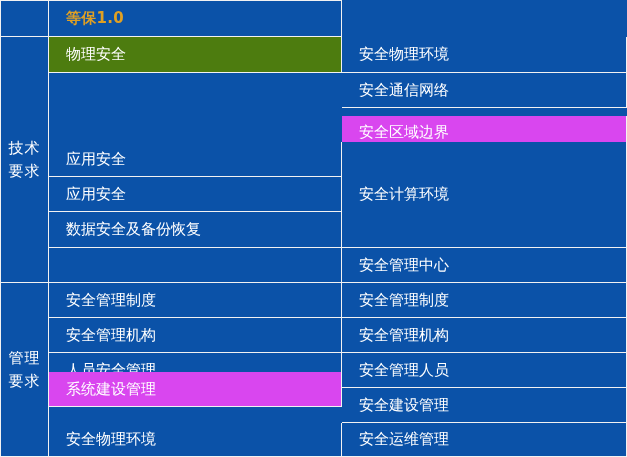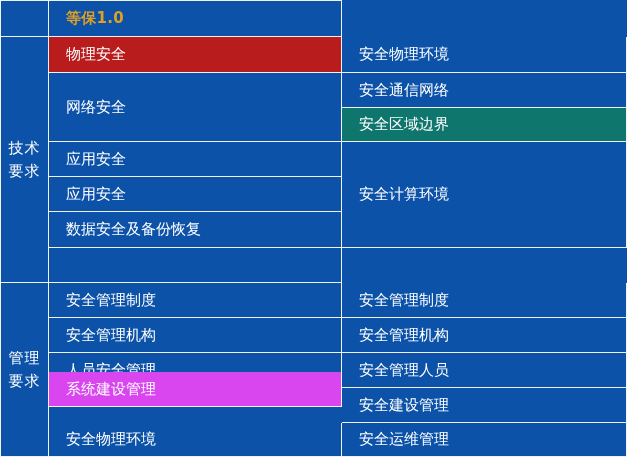--- a/index.html
+++ b/index.html
@@ -77,27 +77,24 @@
   <div class="cell bd-t bd-b bd-r left-pad header-cell" style="left: 49px; top: 0px; width: 293px; height: 37px; background: rgb(11, 82, 168); color: rgb(224, 160, 35);">
     <span>等保1.0</span>
   </div>
 
 
   <div class="cell bd-l bd-b bd-r rowlabel" style="left: 0px; top: 37px; width: 49px; height: 246px; background: rgb(11, 82, 168);">
     <span>技术</span>
     <span>要求</span>
   </div>
 
-  <div class="cell bd-b bd-r left-pad" style="left: 49px; top: 37px; width: 293px; height: 36px; background: #b91c1c;">
+  <div class="cell bd-b bd-r left-pad" style="left: 49px; top: 37px; width: 293px; height: 36px; background: #4d7c0f;">
     <span>物理安全</span>
   </div>
 
-  <div class="cell bd-b bd-r left-pad" style="left: 49px; top: 73px; width: 293px; height: 69px; background: rgb(11, 82, 168);">
-    <span>网络安全</span>
-  </div>
 
   <div class="cell bd-b bd-r left-pad" style="left: 49px; top: 142px; width: 293px; height: 35px; background: rgb(11, 82, 168);">
     <span>应用安全</span>
   </div>
 
   <div class="cell bd-b bd-r left-pad" style="left: 49px; top: 177px; width: 293px; height: 35px; background: rgb(11, 82, 168); text-align: right;">
     <span>应用安全</span>
   </div>
 
   <div class="cell bd-b bd-r left-pad" style="left: 49px; top: 212px; width: 293px; height: 36px; background: rgb(11, 82, 168);">
@@ -109,28 +106,31 @@
   </div>
 
   <div class="cell bd-b bd-r left-pad" style="left: 342px; top: 37px; width: 285px; height: 36px; background: rgb(11, 82, 168);">
     <span>安全物理环境</span>
   </div>
 
   <div class="cell bd-b bd-r left-pad" style="left: 342px; top: 73px; width: 285px; height: 35px; background: rgb(11, 82, 168);">
     <span>安全通信网络</span>
   </div>
 
-  <div class="cell bd-b bd-r left-pad" style="left: 342px; top: 108px; width: 285px; height: 34px; background: #0f766e;">
+  <div class="cell bd-b bd-r left-pad" style="left: 342px; top: 116px; width: 285px; height: 34px; background: #d946ef;">
     <span>安全区域边界</span>
   </div>
 
   <div class="cell bd-b bd-r left-pad" style="left: 342px; top: 142px; width: 285px; height: 106px; background: rgb(11, 82, 168);">
     <span>安全计算环境</span>
   </div>
 
+  <div class="cell bd-b bd-r left-pad" style="left: 342px; top: 248px; width: 285px; height: 35px; background: rgb(11, 82, 168);">
+    <span>安全管理中心</span>
+  </div>
 
   <div class="cell bd-l bd-b bd-r rowlabel" style="left: 0px; top: 283px; width: 49px; height: 174px; background: rgb(11, 82, 168);">
     <span>管理</span>
     <span>要求</span>
   </div>
 
   <div class="cell bd-b bd-r left-pad" style="left: 49px; top: 283px; width: 293px; height: 35px; background: rgb(11, 82, 168);">
     <span>安全管理制度</span>
   </div>
 

